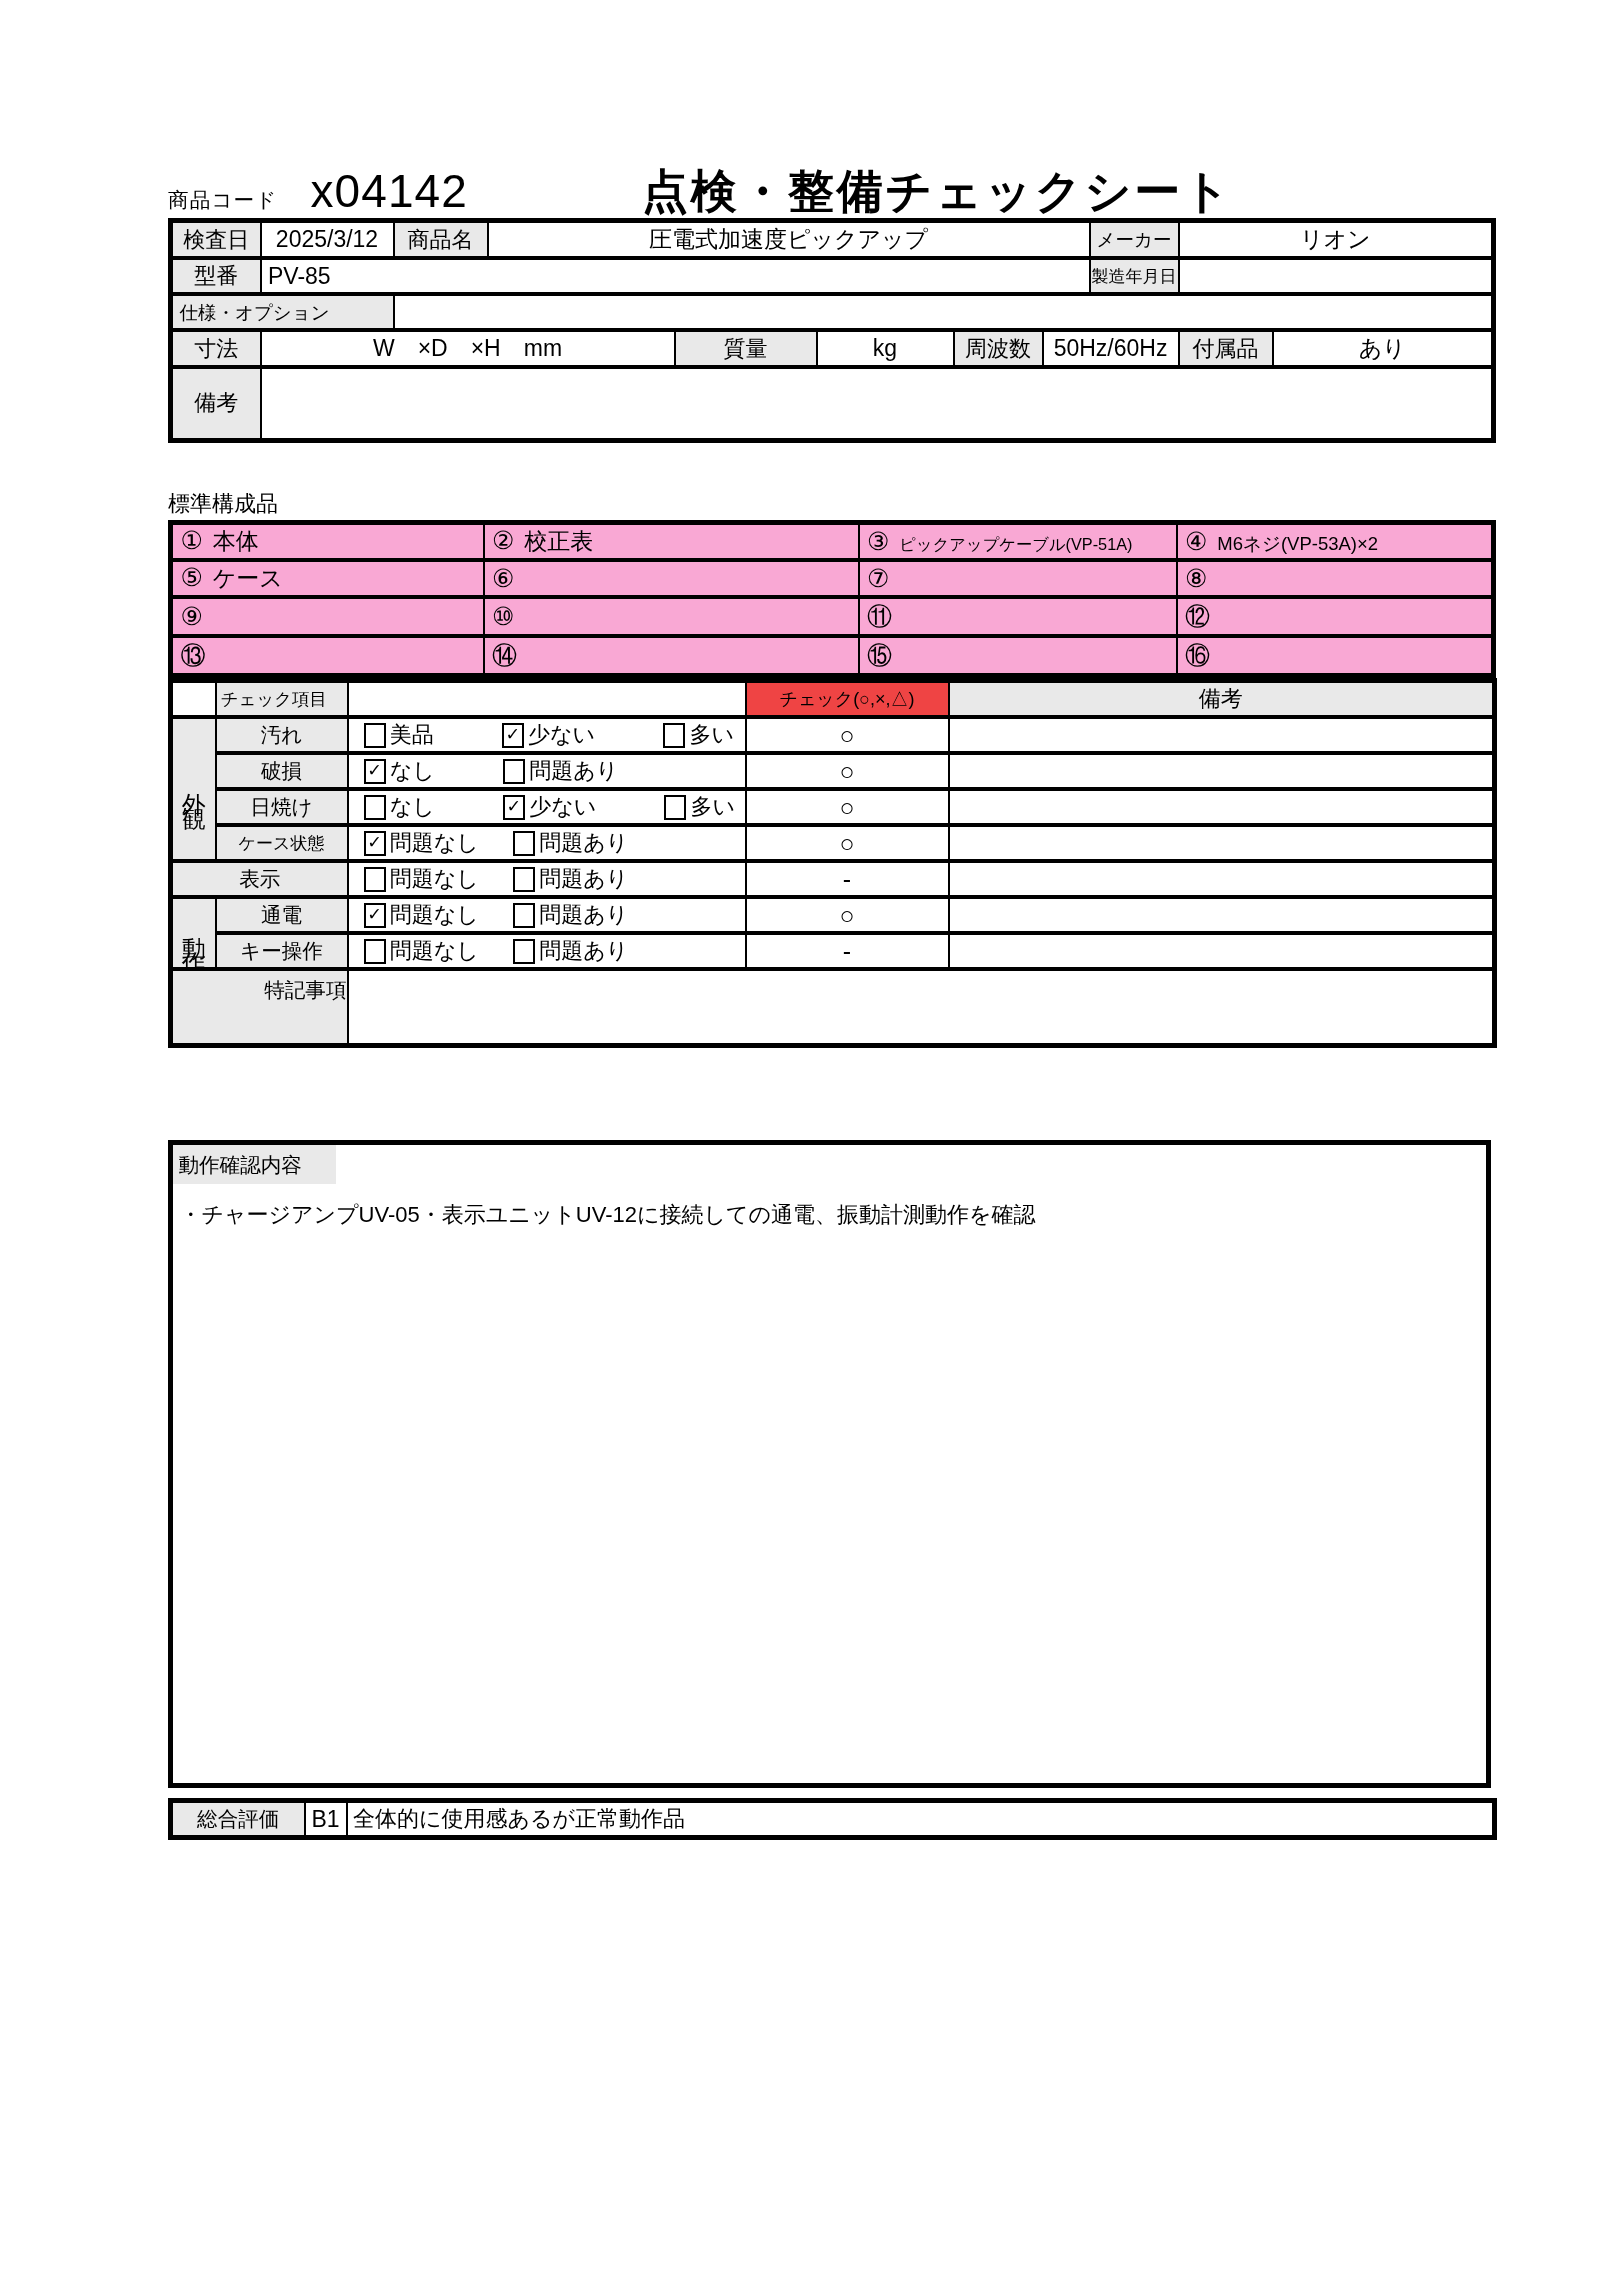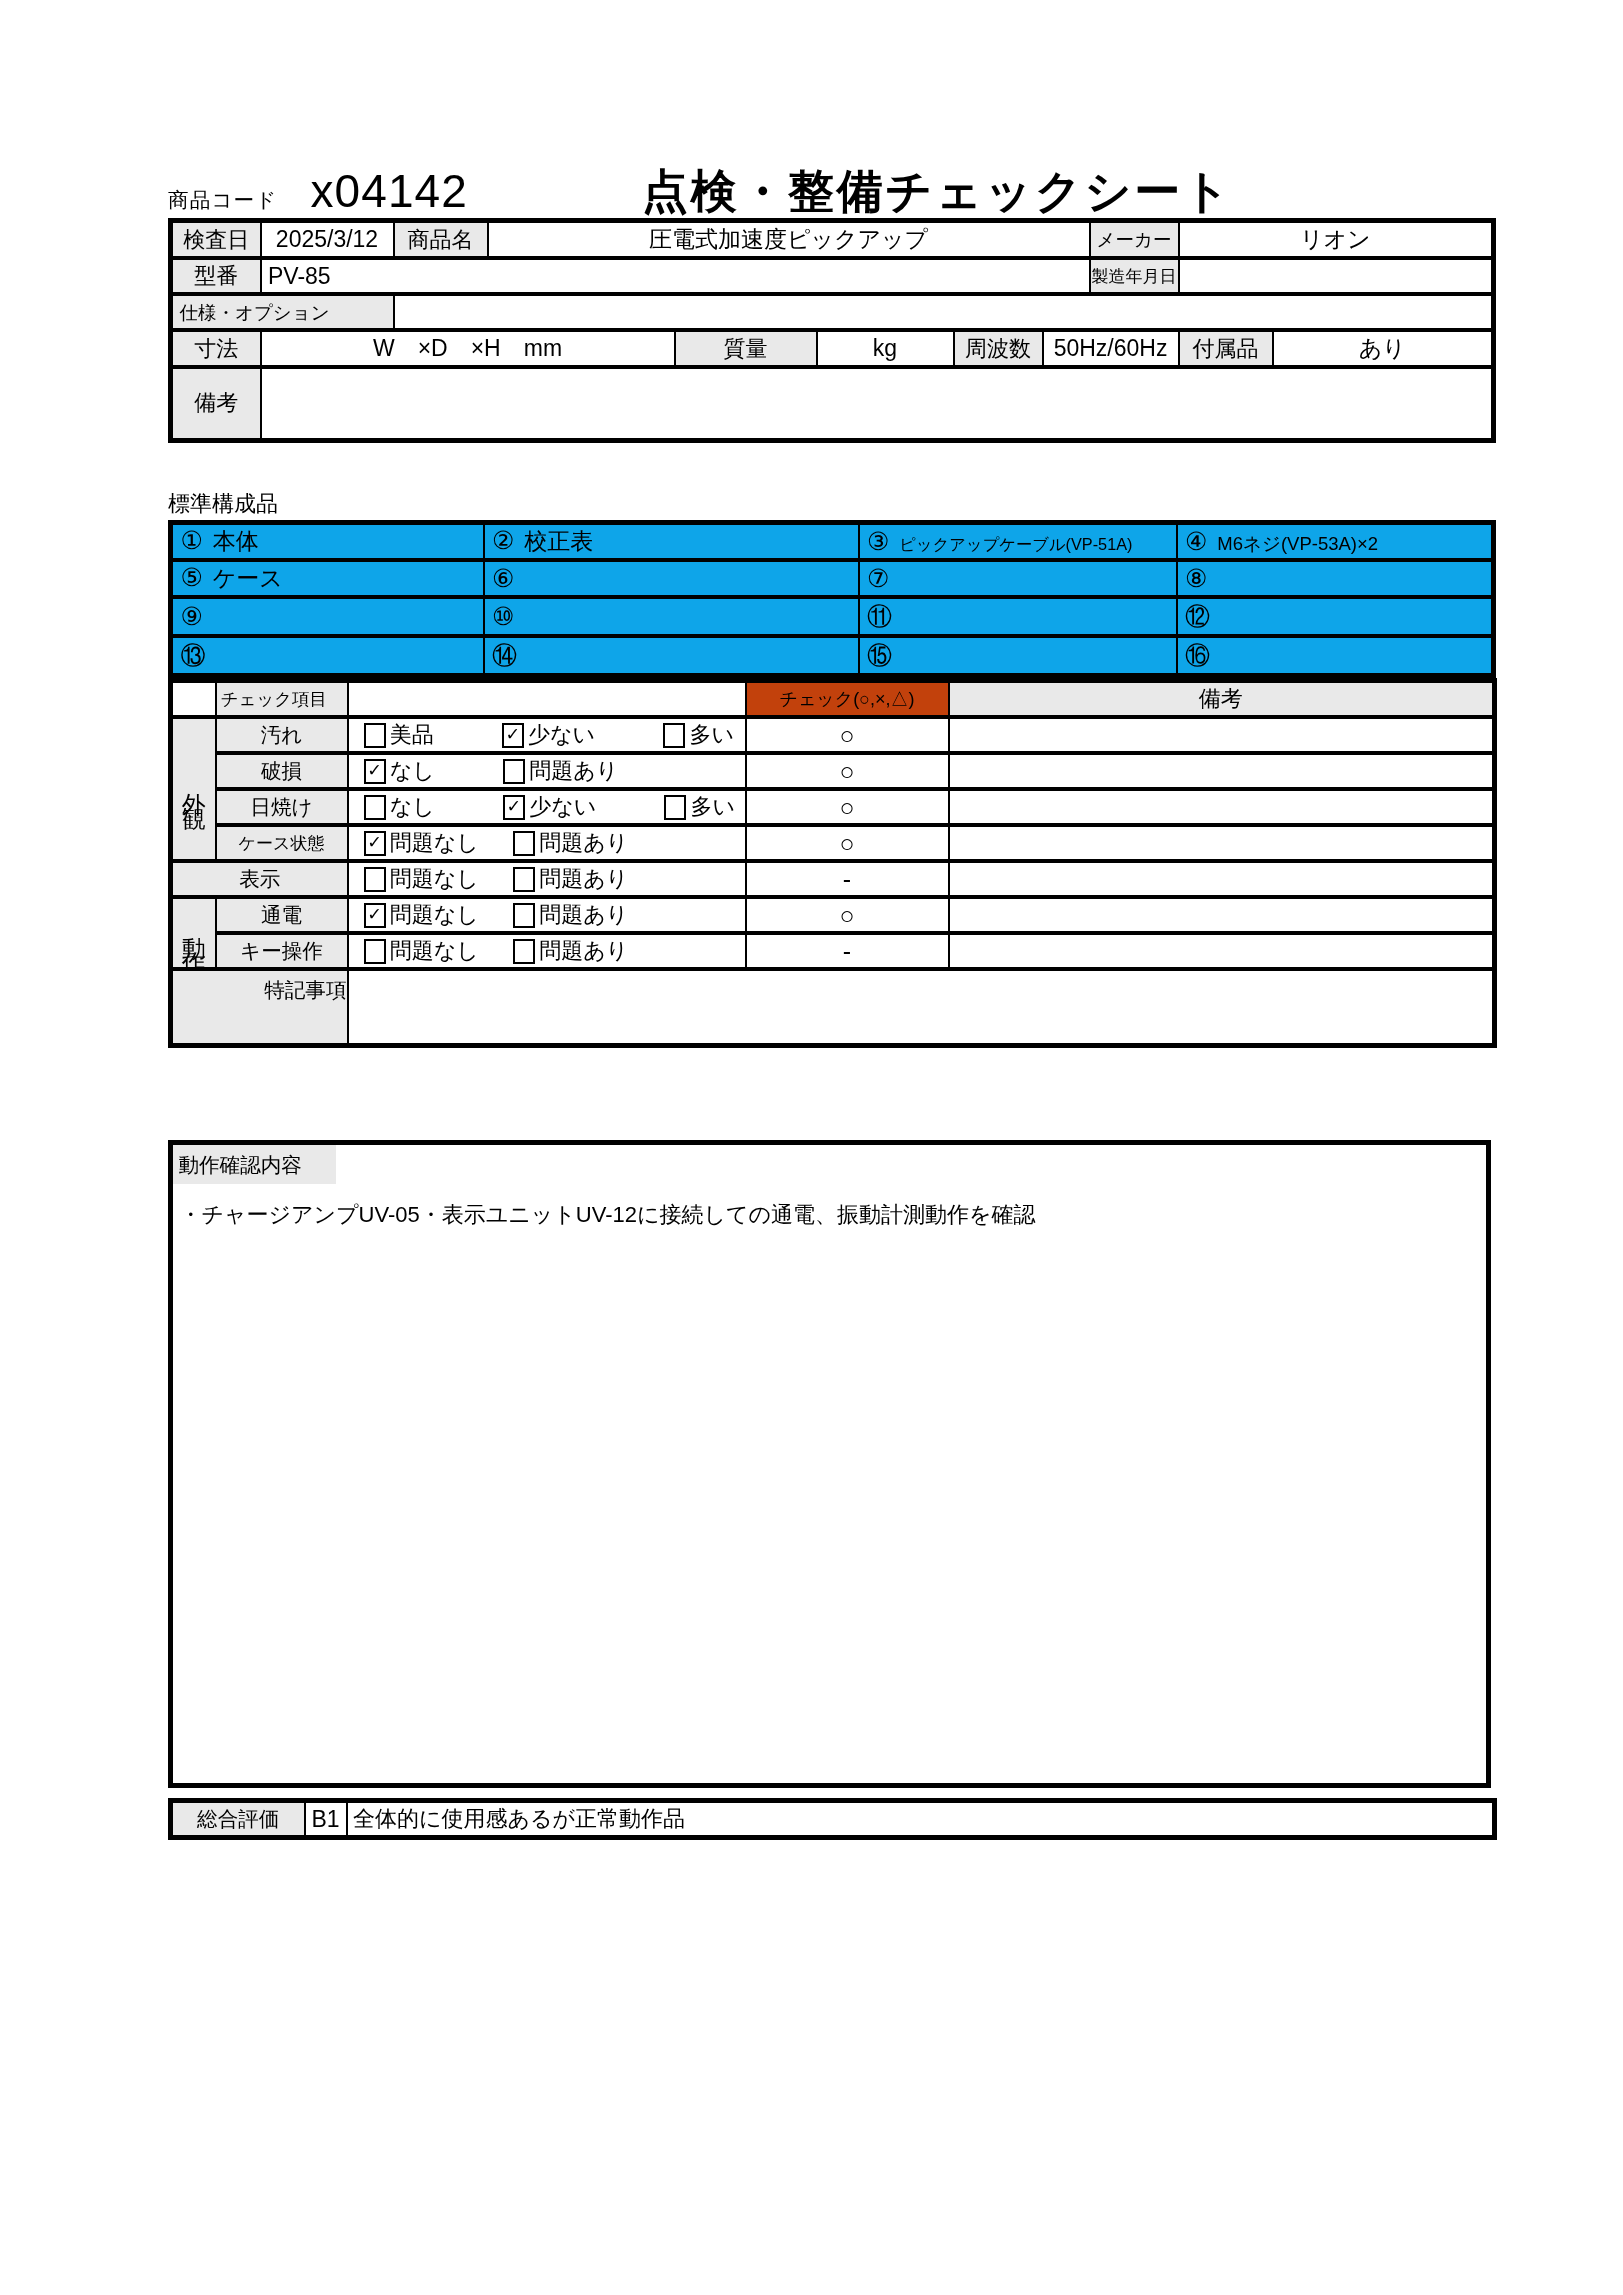--- a/index.html
+++ b/index.html
@@ -18,29 +18,29 @@
   table.t td{border:2.2px solid #000;border-top-width:4.3px;border-bottom-width:4.3px;
              overflow:hidden;white-space:nowrap;box-sizing:border-box;}
   .lab{background:#e9e9e9;text-align:center;font-size:22px;}
   .val{text-align:center;font-size:23px;}
   .tleft{text-align:left;padding-left:6.5px;}
   .fsmall{font-size:17px;}
   .fspec{font-size:18.5px;}
 
   
   .section-label{position:absolute;left:168px;top:489px;font-size:22px;}
-  table.comp td{text-align:left;padding-left:7.6px;font-size:23px;background:#0ea5e9;vertical-align:middle;}
+  table.comp td{text-align:left;padding-left:7.6px;font-size:23px;background:#f9a8d4;vertical-align:middle;}
   .cnum{font-size:25px;margin-right:9.8px;}
   .cname{font-size:23px;}
   .cname.sm{font-size:16.3px;}
   .cname.md{font-size:18.5px;}
 
   
   table.chk .hdr-item{background:#e9e9e9;font-size:17.4px;text-align:left;padding-left:4.3px;}
-  table.chk .hdr-check{background:#c2410c;font-size:18px;text-align:center;}
+  table.chk .hdr-check{background:#ef4444;font-size:18px;text-align:center;}
   table.chk .hdr-rem{background:#e9e9e9;font-size:22px;text-align:center;}
   table.chk .group{background:#e9e9e9;text-align:center;vertical-align:middle;}
   .vtext{writing-mode:vertical-rl;text-orientation:upright;font-size:24px;letter-spacing:14px;
          margin:0 auto;display:inline-block;line-height:1;}
   table.chk .item{background:#e9e9e9;font-size:20.6px;text-align:center;vertical-align:middle;}
   table.chk .item.condensed{font-size:17px;}
   .opts{display:flex;align-items:center;padding-left:14px;gap:20px;}
   .opts .pair{display:flex;align-items:center;}
   .opts.wide .pair{margin-right:48px;}
   .opts.narrow .pair{margin-right:14px;}

